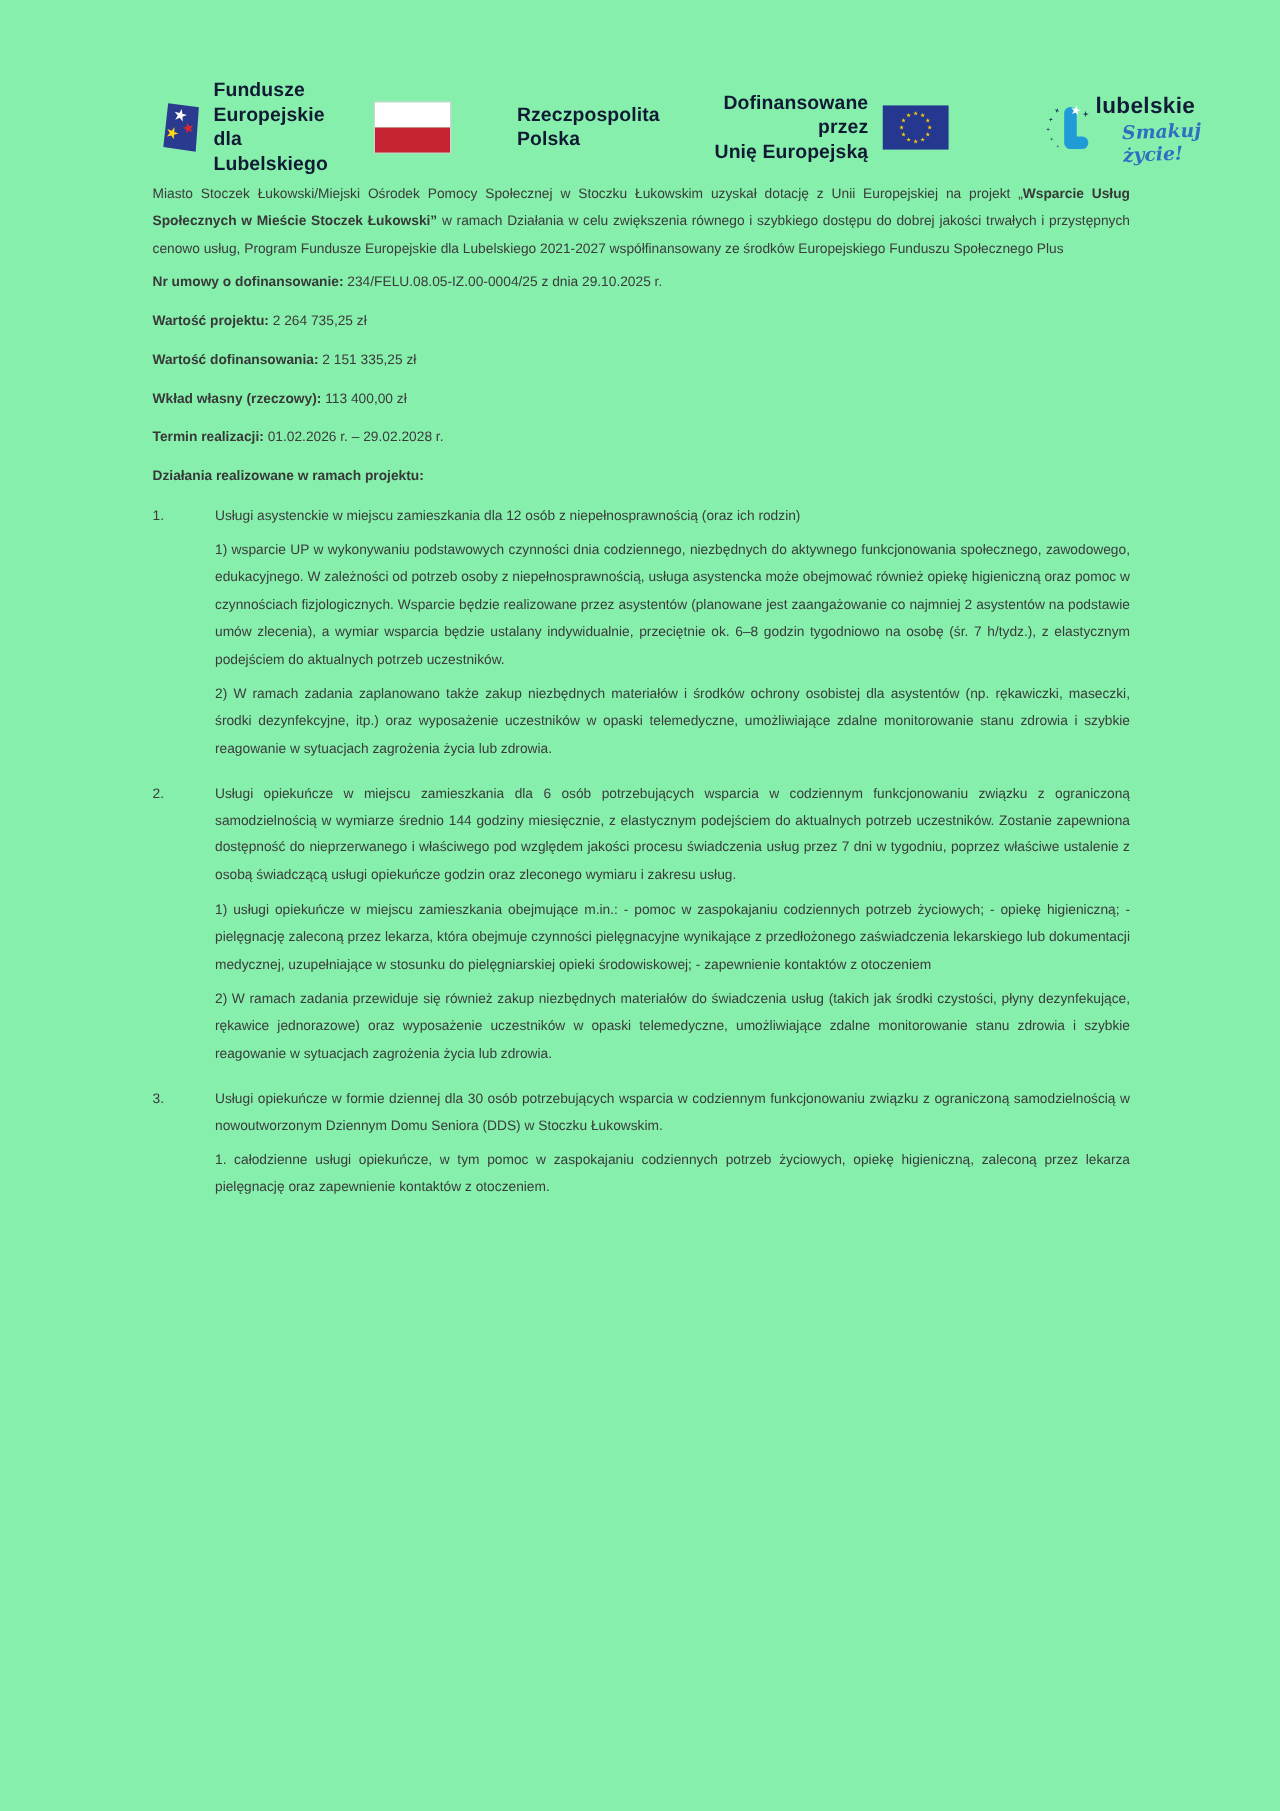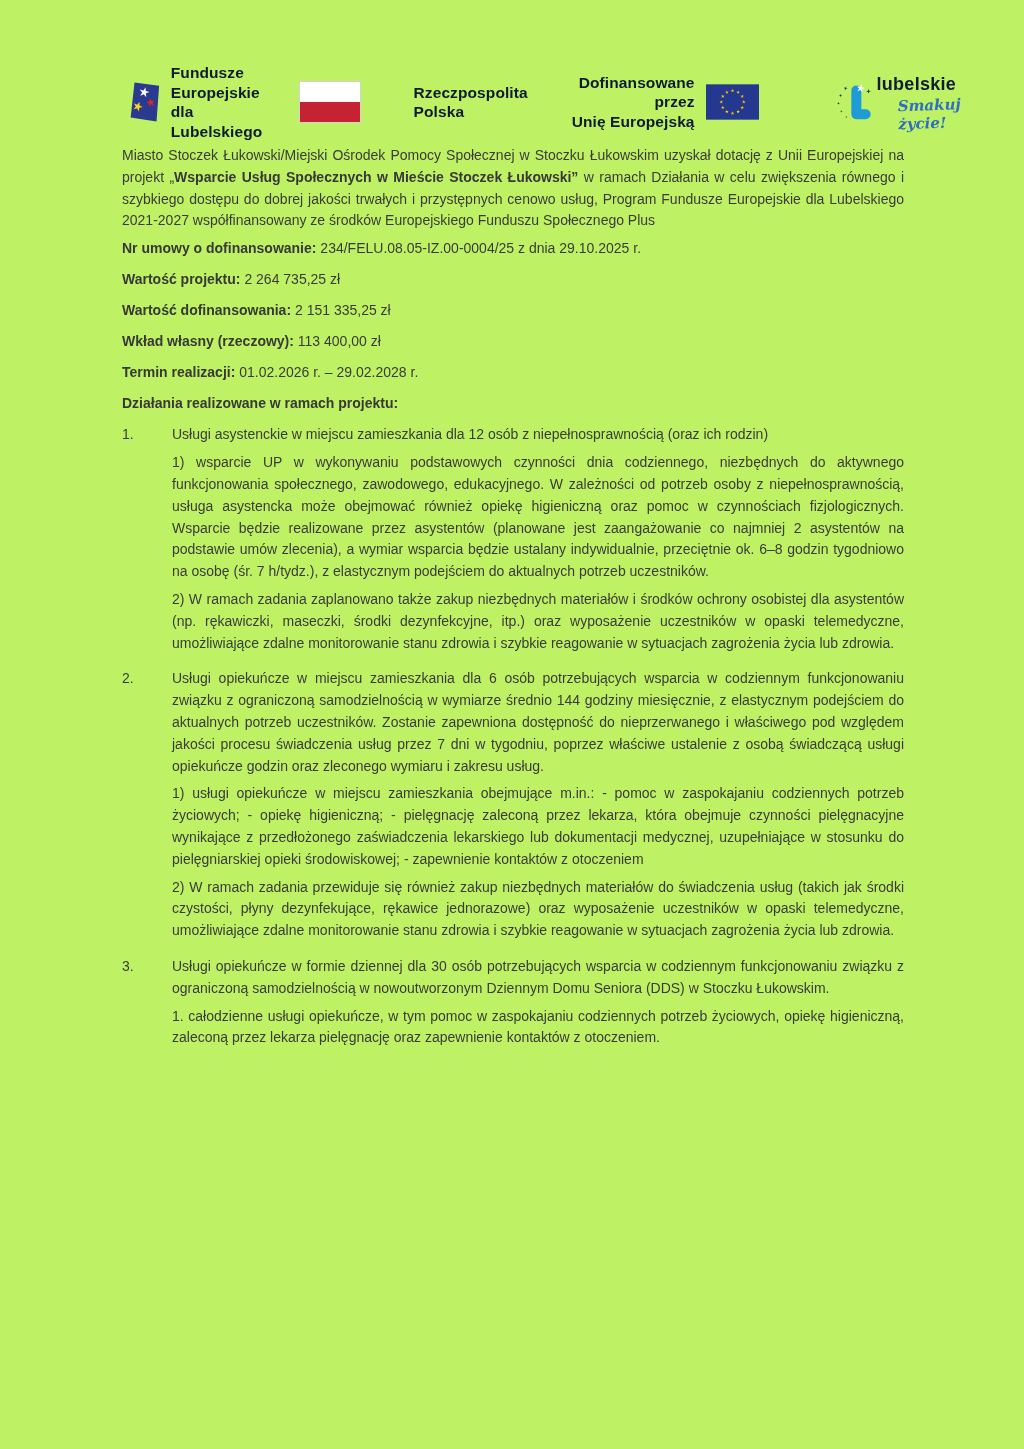--- a/index.html
+++ b/index.html
@@ -1,18 +1,18 @@
 <!DOCTYPE html>
 <html lang="pl"><head>
 <meta charset="utf-8">
 <style>
   html,body{margin:0;padding:0;background:#ffffff;}
   body{width:1024px;height:1449px;overflow:hidden;}
   .page{
-    position:relative;width:1024px;height:1449px;background:#bef264;
+    position:relative;width:1024px;height:1449px;background:#86efac;
     font-family:"Liberation Sans",sans-serif;color:#3b3b3b;
   }
   
   .logobar{
     position:absolute;left:130px;top:70px;width:776px;height:64px;
     display:flex;align-items:center;
   }
   .logoblock{display:flex;align-items:center;}
   .logo-label{
     font-weight:bold;font-size:15.5px;line-height:19.5px;color:#101b33;
@@ -30,21 +30,21 @@
   .lub-block{margin-left:40px;}
   .lub-text{margin-left:4px;}
   .lub-name{font-weight:bold;font-size:18px;line-height:22px;color:#121c38;letter-spacing:.3px;}
   .lub-tagline{
     font-family:"DejaVu Serif",serif;font-style:italic;font-weight:bold;
     font-size:15px;color:#2f6fc1;margin-left:22px;margin-top:1px;transform:rotate(-2deg);
   }
   
   .content{
     position:absolute;left:122px;top:145px;width:782px;
-    font-size:14px;line-height:21.8px;
+    font-size:11px;line-height:21.8px;
   }
   .content p{margin:0;}
   .intro{text-align:justify;margin:0 0 6px 0 !important;}
   .detail{margin:0 0 9.2px 0 !important;}
   .detail strong, .intro strong, .act-heading strong{color:#383838;}
   .act-heading{margin:0 0 9.5px 0 !important;}
   .item{display:flex;margin-top:14px;}
   .item.first{margin-top:0;}
   .item-num{flex:none;width:50px;}
   .item-body{flex:1;min-width:0;}

